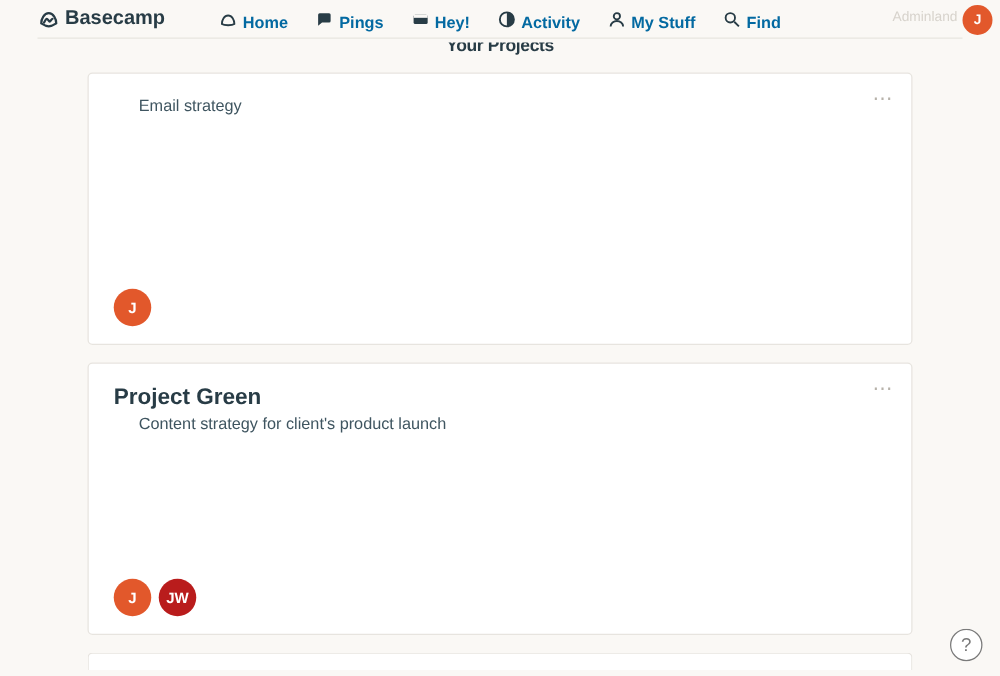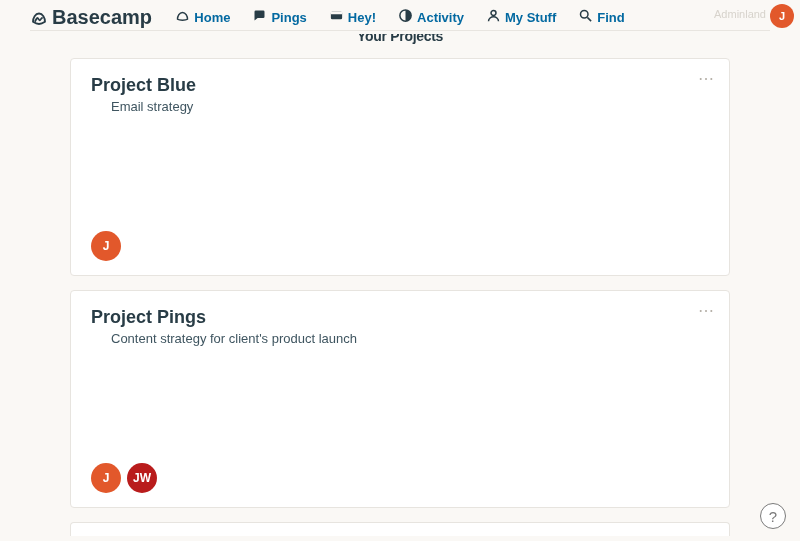--- a/index.html
+++ b/index.html
@@ -21,21 +21,21 @@
   }
   .brand {
     position: absolute;
     left: 30px;
     top: 6px;
     display: flex;
     align-items: center;
     gap: 4px;
     font-weight: 700;
     color: #283c46;
-    font-size: 20px;
+    font-size: 16px;
   }
   .brand-icon {
     width: 18px; height: 18px;
     display: inline-flex; align-items: center; justify-content: center;
   }
   .nav {
     flex: 1;
     display: flex;
     justify-content: center;
     gap: 18px;
@@ -231,32 +231,31 @@
   </div>
   <div class="nav-rule"></div>
 </div>
 
 <h1 class="page-title">Your Projects</h1>
 
 <div class="cards">
 
   <div class="card">
     <div class="card-more">⋯</div>
-    <div class="card-title">Project Blue</div>
     <div class="card-desc">Email strategy</div>
     <div class="card-avatars">
       <div class="avatar j">
         <span>J</span>
       </div>
     </div>
   </div>
 
   <div class="card">
     <div class="card-more">⋯</div>
-    <div class="card-title">Project Pings</div>
+    <div class="card-title">Project Green</div>
     <div class="card-desc">Content strategy for client's product launch</div>
     <div class="card-avatars">
       <div class="avatar j">
         <span>J</span>
       </div>
       <div class="avatar jw">
         <span>JW</span>
       </div>
     </div>
   </div>

